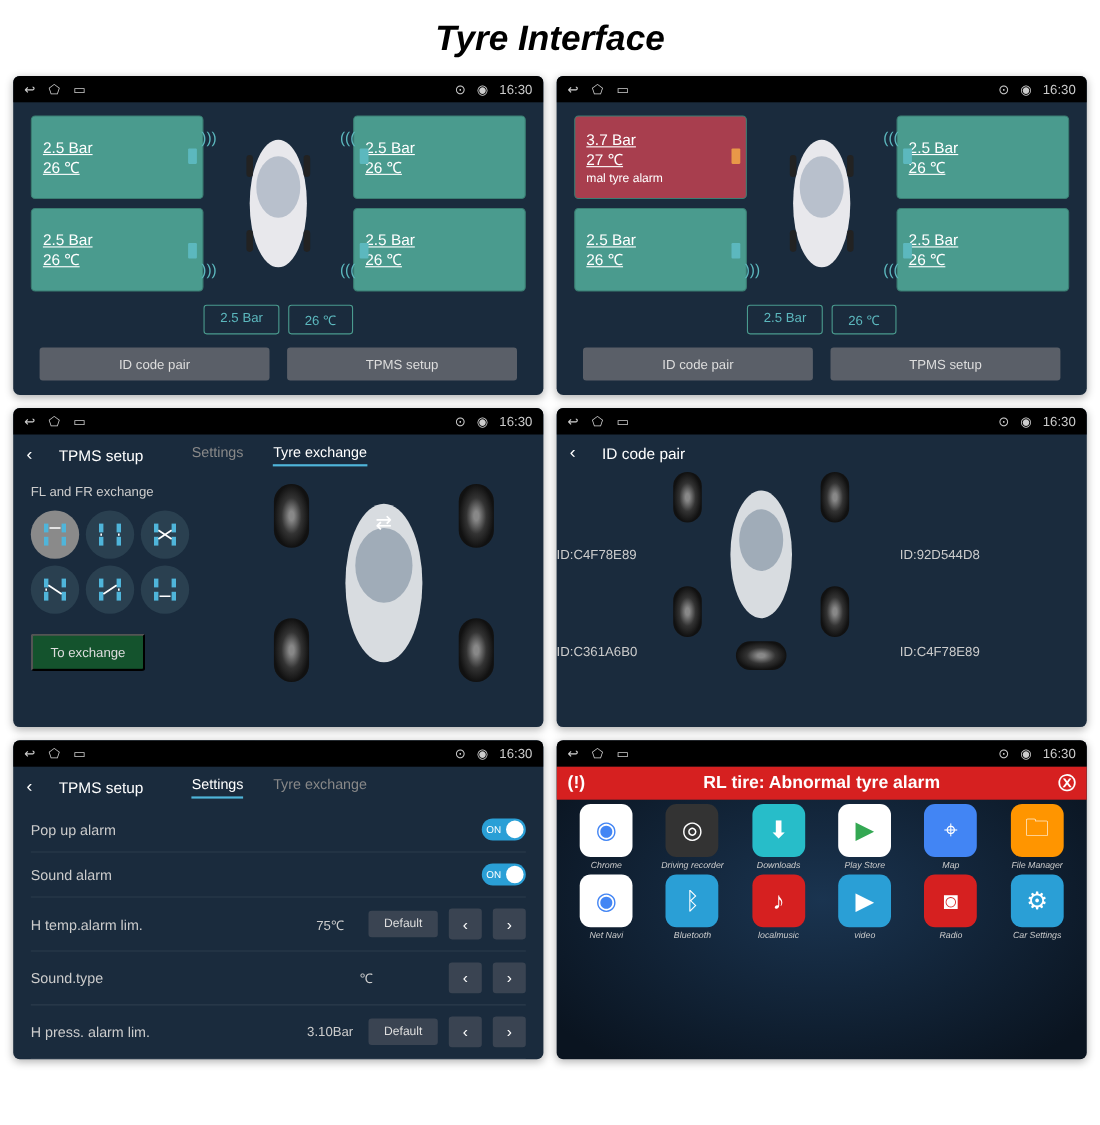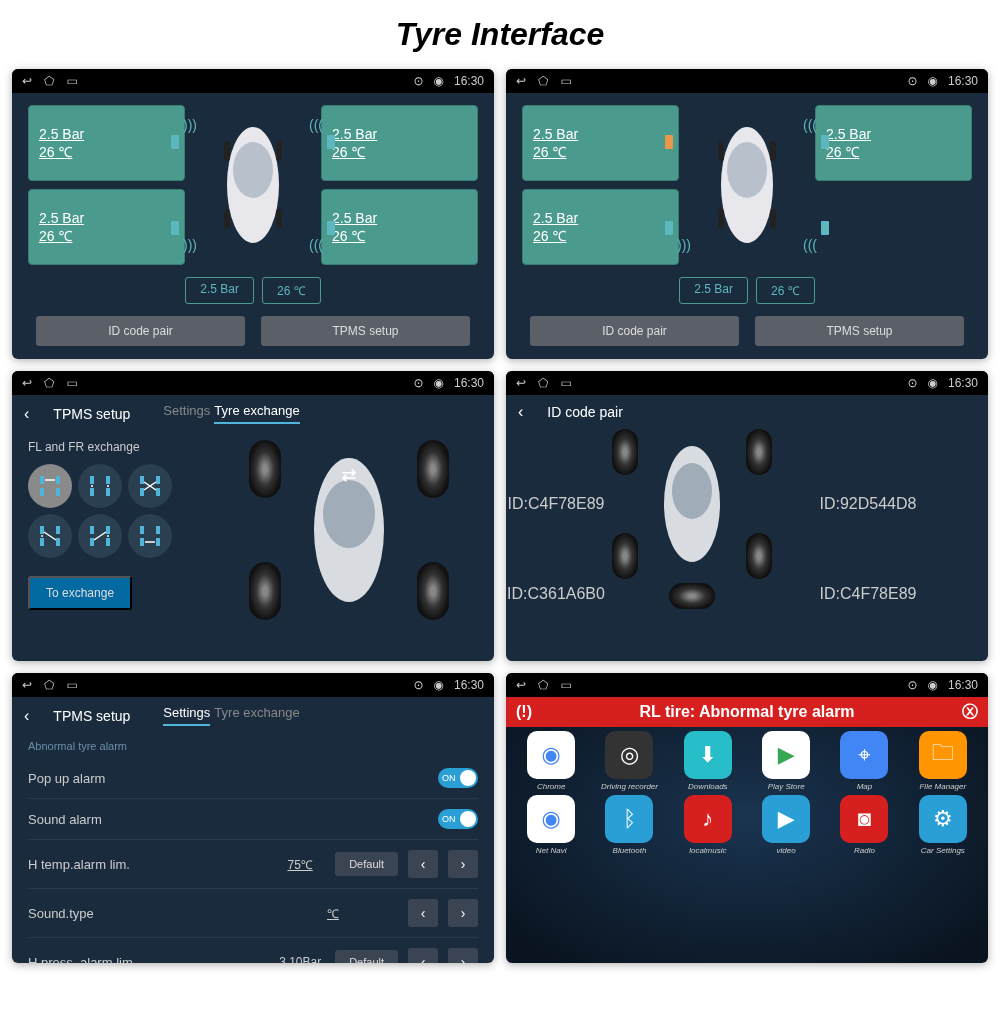--- a/index.html
+++ b/index.html
@@ -25,54 +25,54 @@
 .battery-icon { position: absolute; width: 8px; height: 14px; background: #5cb8be; border-radius: 1px; }
 .battery-icon.alarm { background: #e89848; }
 .summary-row { display: flex; justify-content: center; gap: 8px; margin: 4px 0; }
 .summary-pill { border: 1px solid #4a9b8e; color: #5cb8be; font-size: 12px; padding: 4px 14px; border-radius: 3px; }
 .btn-row { display: flex; justify-content: space-around; gap: 16px; padding: 8px 24px; }
 .btn { background: #5a5f68; color: #ddd; font-size: 12px; padding: 8px 24px; border-radius: 3px; border: none; flex: 1; text-align: center; }
 
 
 .header-row { display: flex; align-items: center; color: #fff; padding: 8px 12px; font-size: 14px; gap: 24px; }
 .back-chev { font-size: 16px; }
-.tabs { display: flex; gap: 4px; margin-left: 9px; }
+.tabs { display: flex; gap: 27px; margin-left: 20px; }
 .tab { color: #888; padding-bottom: 4px; font-size: 13px; }
 .tab.active { color: #fff; border-bottom: 2px solid #4fb5da; }
 .exchange-body { display: flex; padding: 8px 16px; gap: 12px; }
 .exchange-left { flex: 0 0 180px; }
 .exchange-label { color: #ccc; font-size: 12px; margin-bottom: 10px; }
 .pattern-grid { display: grid; grid-template-columns: repeat(3, 44px); gap: 6px; }
 .pattern { width: 44px; height: 44px; border-radius: 50%; background: #2a4050; display: flex; align-items: center; justify-content: center; }
 .pattern.active { background: #8a8a8a; }
 .pattern svg { width: 28px; height: 28px; }
-.btn-exchange { background: #0369a1; color: #ddd; font-size: 12px; padding: 8px 16px; border-radius: 3px; margin-top: 18px; display: inline-block; }
+.btn-exchange { background: #14532d; color: #ddd; font-size: 12px; padding: 8px 16px; border-radius: 3px; margin-top: 18px; display: inline-block; }
 .exchange-right { flex: 1; position: relative; display: flex; justify-content: center; }
 .car-chassis { position: relative; width: 200px; height: 180px; }
 .wheel { position: absolute; width: 32px; height: 58px; background: radial-gradient(ellipse at center, #888 10%, #333 40%, #111 70%); border-radius: 16px; }
 .wheel.fl { top: 0; left: 0; }
 .wheel.fr { top: 0; right: 0; }
 .wheel.rl { bottom: 0; left: 0; }
 .wheel.rr { bottom: 0; right: 0; }
 .swap-icon { position: absolute; top: 24px; left: 50%; transform: translateX(-50%); color: #fff; font-size: 18px; }
 
 
 .pair-title { color: #ccc; text-align: center; font-size: 13px; margin: 6px 0 12px; }
-.id-text { color: #ccc; font-size: 16px; width: 100px; text-align: center; }
+.id-text { color: #ccc; font-size: 12px; width: 100px; text-align: left; }
 .pair-grid { display: grid; grid-template-columns: 100px 200px 100px; align-items: center; gap: 6px; }
 
 
 .settings-body { padding: 0 16px; }
 .section-label { color: #6a8fa8; font-size: 11px; padding: 6px 0; }
 .setting-row { display: flex; justify-content: space-between; align-items: center; color: #ccc; font-size: 13px; padding: 10px 0; border-bottom: 1px solid rgba(255,255,255,0.08); }
 .toggle { width: 40px; height: 20px; background: #2a9fd6; border-radius: 10px; position: relative; display: flex; align-items: center; padding: 0 2px; }
 .toggle .knob { width: 16px; height: 16px; background: #fff; border-radius: 50%; margin-left: auto; }
 .toggle .on-text { font-size: 9px; color: #fff; position: absolute; left: 4px; }
 .row-right { display: flex; align-items: center; gap: 10px; }
-.val-box { color: #ccc; font-size: 12px; min-width: 50px; text-align: center; text-decoration: underline; }
+.val-box { color: #ccc; font-size: 12px; min-width: 50px; text-align: center; }
 .chip { background: #3a4452; color: #ddd; font-size: 11px; padding: 6px 14px; border-radius: 3px; }
 .stepper { background: #3a4452; color: #fff; width: 30px; height: 28px; border-radius: 3px; display: flex; align-items: center; justify-content: center; font-size: 14px; }
 
 
 .red-bar { background: #d62020; color: #fff; display: flex; align-items: center; justify-content: space-between; padding: 4px 10px; height: 30px; font-size: 16px; font-weight: bold; }
 .home-top { display: flex; padding: 6px 10px; gap: 10px; }
 .media-box { flex: 1; background: rgba(0,0,0,0.5); border-radius: 4px; padding: 8px; color: #aaa; }
 .media-time { font-size: 10px; }
 .media-ctrl { display: flex; gap: 20px; justify-content: center; margin-top: 10px; font-size: 14px; color: #fff; }
 .clock-box { flex: 1; background: rgba(0,0,0,0.5); border-radius: 4px; padding: 6px; color: #fff; text-align: center; }
@@ -160,20 +160,25 @@
       <span>▭</span>
     </div>
     <div class="status-right">
       <span>⊙</span>
       <span>◉</span>
       <span>16:30</span>
     </div>
   </div>
   <div class="tpms-body">
     <div class="tyre-grid">
+      <div class="tyre-box alarm">
+        <span class="pressure">3.7 Bar</span>
+        <span class="temp">27 ℃</span>
+        <span class="alarm-text">mal tyre alarm</span>
+      </div>
       <div class="car-center">
         <svg class="car-svg" viewBox="0 0 70 140">
               <ellipse cx="35" cy="70" rx="26" ry="58" fill="#e8e8ec"></ellipse>
               <ellipse cx="35" cy="55" rx="20" ry="28" fill="#b8c0cc"></ellipse>
               <rect x="6" y="26" width="6" height="20" rx="3" fill="#222"></rect>
               <rect x="58" y="26" width="6" height="20" rx="3" fill="#222"></rect>
               <rect x="6" y="94" width="6" height="20" rx="3" fill="#222"></rect>
               <rect x="58" y="94" width="6" height="20" rx="3" fill="#222"></rect>
             </svg>
         <div class="battery-icon alarm" style="top:30px;left:-22px"></div>
@@ -358,21 +363,20 @@
   </div>
   <div class="header-row">
     <span class="back-chev">‹</span>
     <span>TPMS setup</span>
     <div class="tabs">
       <span class="tab active">Settings</span>
       <span class="tab">Tyre exchange</span>
     </div>
   </div>
   <div class="settings-body">
-    <div class="section-label">Abnormal tyre alarm</div>
     <div class="setting-row">
       <span>Pop up alarm</span>
       <div class="toggle">
             <span class="on-text">ON</span>
             <div class="knob"></div>
           </div>
     </div>
     <div class="setting-row">
       <span>Sound alarm</span>
       <div class="toggle">

